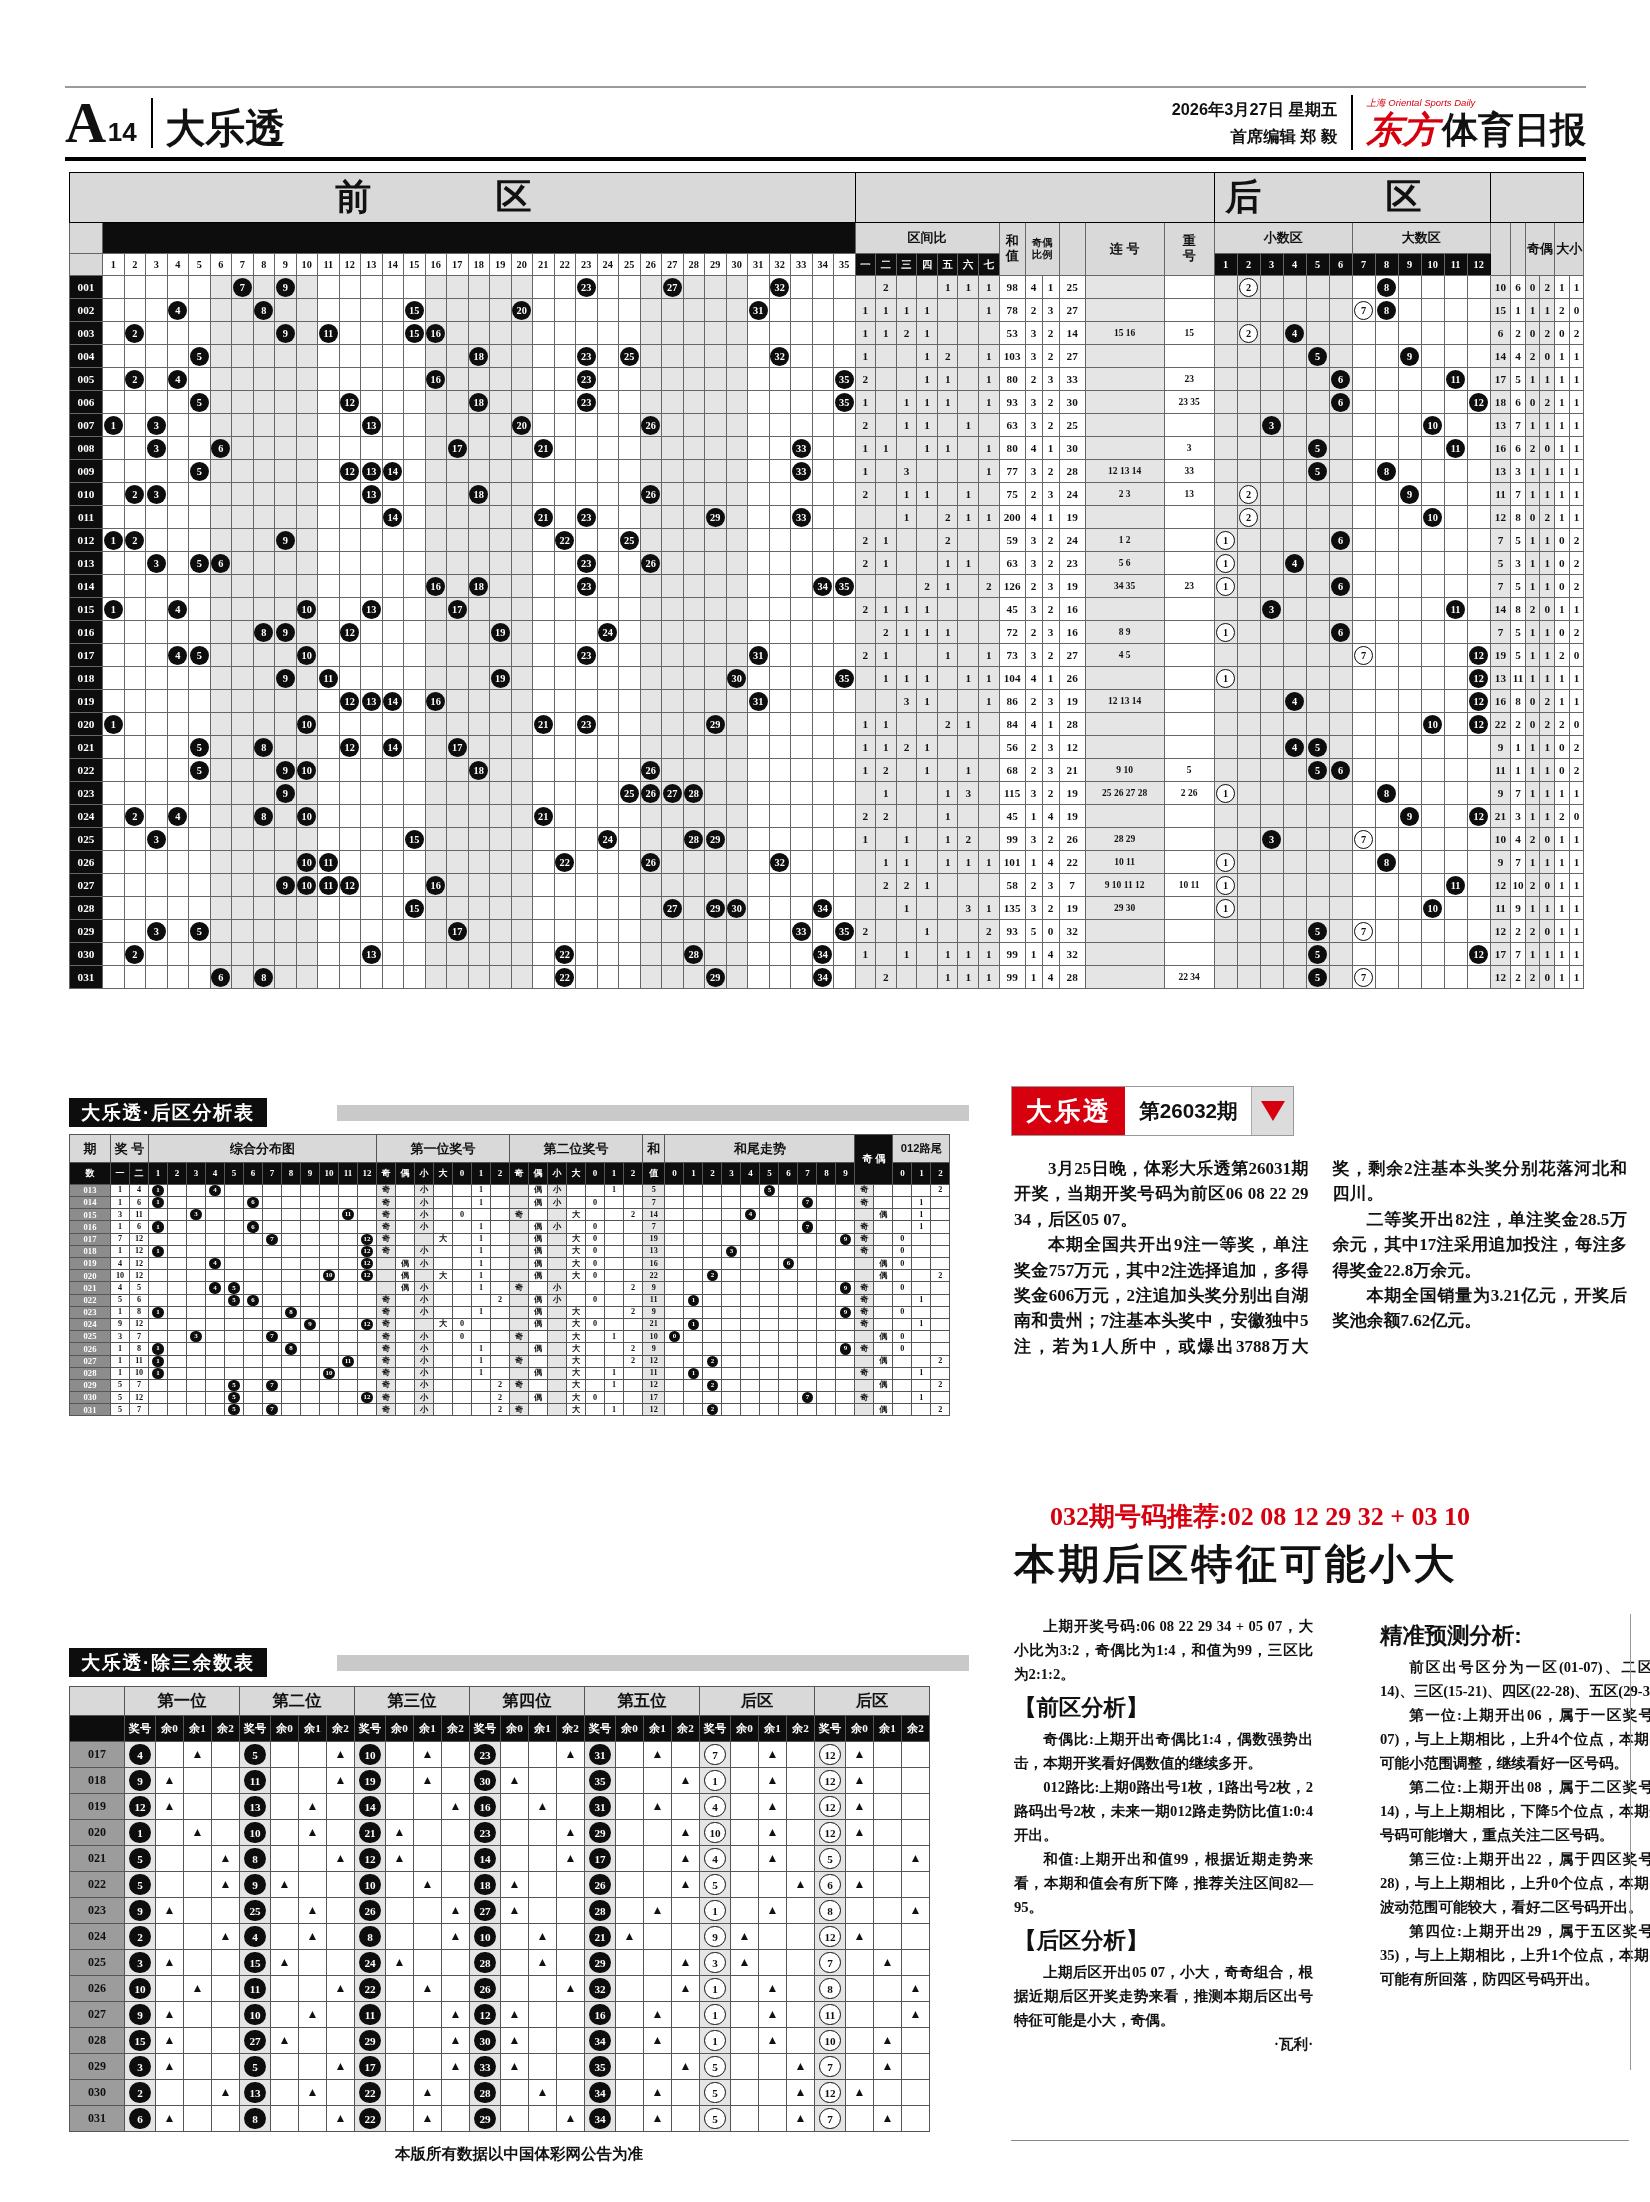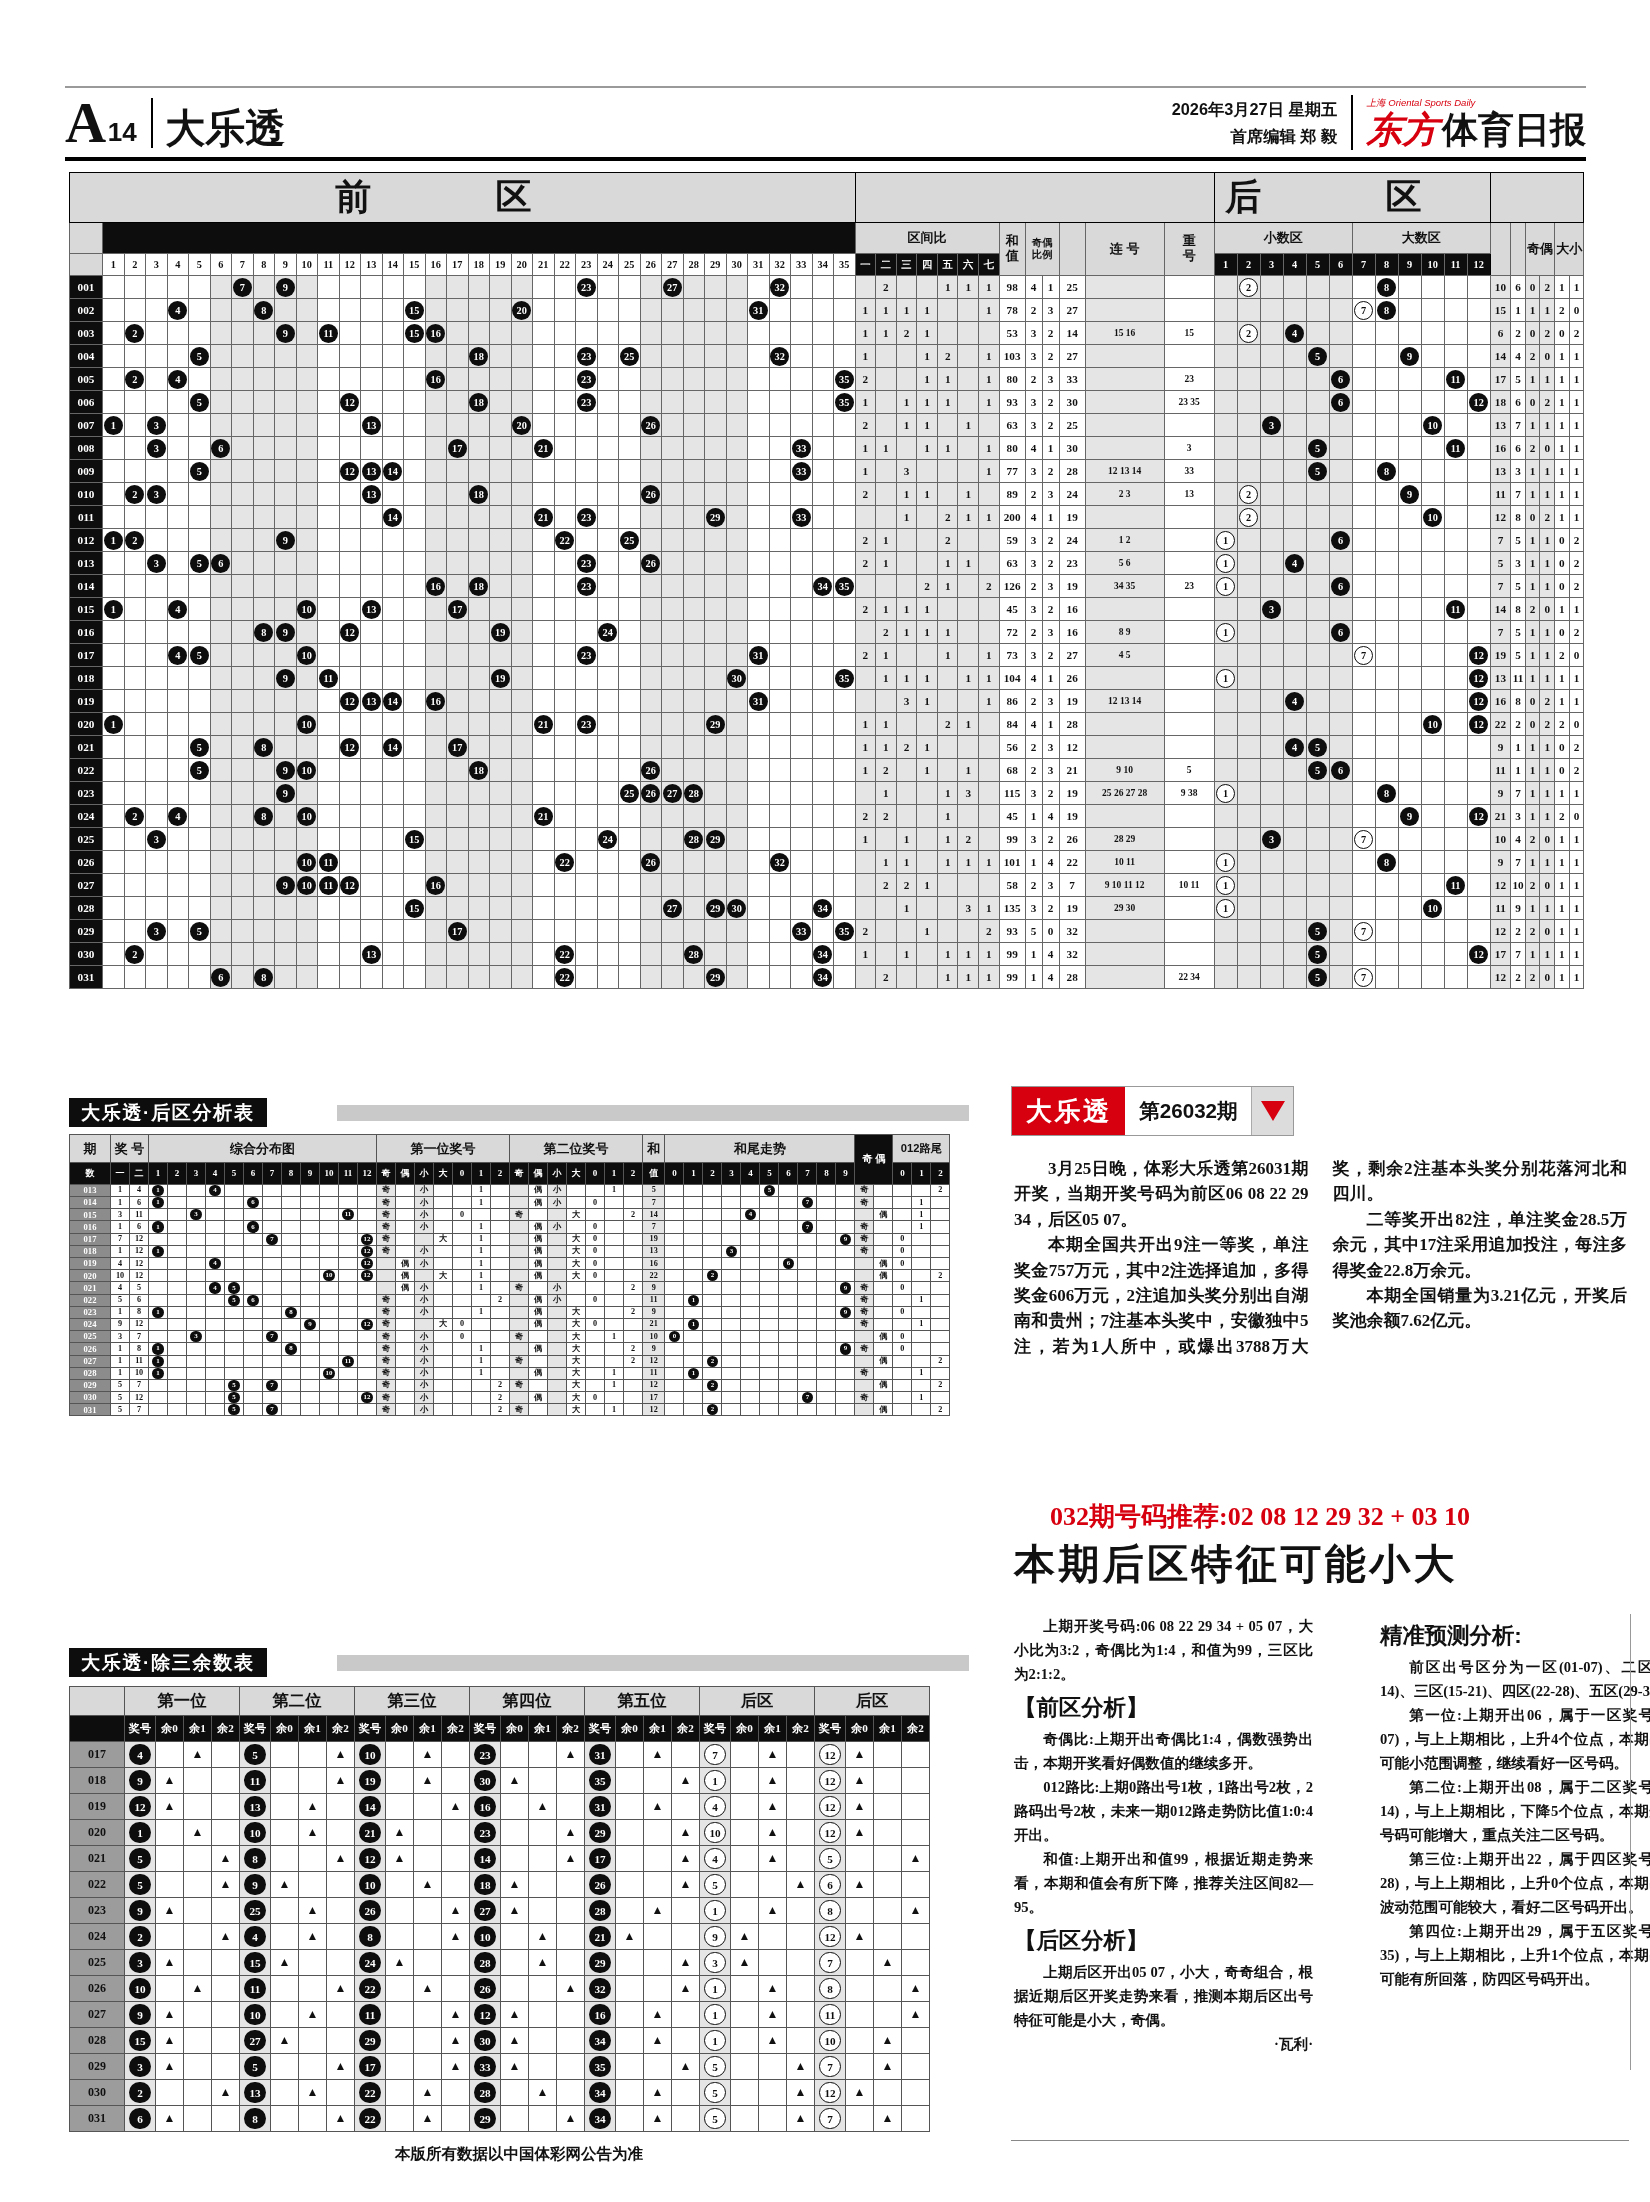--- a/index.html
+++ b/index.html
@@ -932,21 +932,21 @@
             <td class="wh"></td>
             <td class="wh"></td>
             <td class="wh"></td>
             <td class="zn thickL">2</td>
             <td class="zn"></td>
             <td class="zn">1</td>
             <td class="zn">1</td>
             <td class="zn"></td>
             <td class="zn">1</td>
             <td class="zn"></td>
-            <td class="wh">89</td>
+            <td class="wh">75</td>
             <td class="wh">2</td>
             <td class="wh">3</td>
             <td class="wh">24</td>
             <td class="lh">2 3</td>
             <td class="ch">13</td>
             <td class="bg6 thickL"></td>
             <td class="bg6"><span class="bl h">2</span></td>
             <td class="bg6"></td>
             <td class="bg6"></td>
             <td class="bg6"></td>
@@ -1834,21 +1834,21 @@
             <td class="zn"></td>
             <td class="zn"></td>
             <td class="zn">1</td>
             <td class="zn">3</td>
             <td class="zn"></td>
             <td class="wh">115</td>
             <td class="wh">3</td>
             <td class="wh">2</td>
             <td class="wh">19</td>
             <td class="lh">25 26 27 28</td>
-            <td class="ch">9 38</td>
+            <td class="ch">2 26</td>
             <td class="bg6 thickL"><span class="bl h">1</span></td>
             <td class="bg6"></td>
             <td class="bg6"></td>
             <td class="bg6"></td>
             <td class="bg6"></td>
             <td class="bg6"></td>
             <td class="wh q5"></td>
             <td class="wh"><span class="bl">8</span></td>
             <td class="wh"></td>
             <td class="wh"></td>

